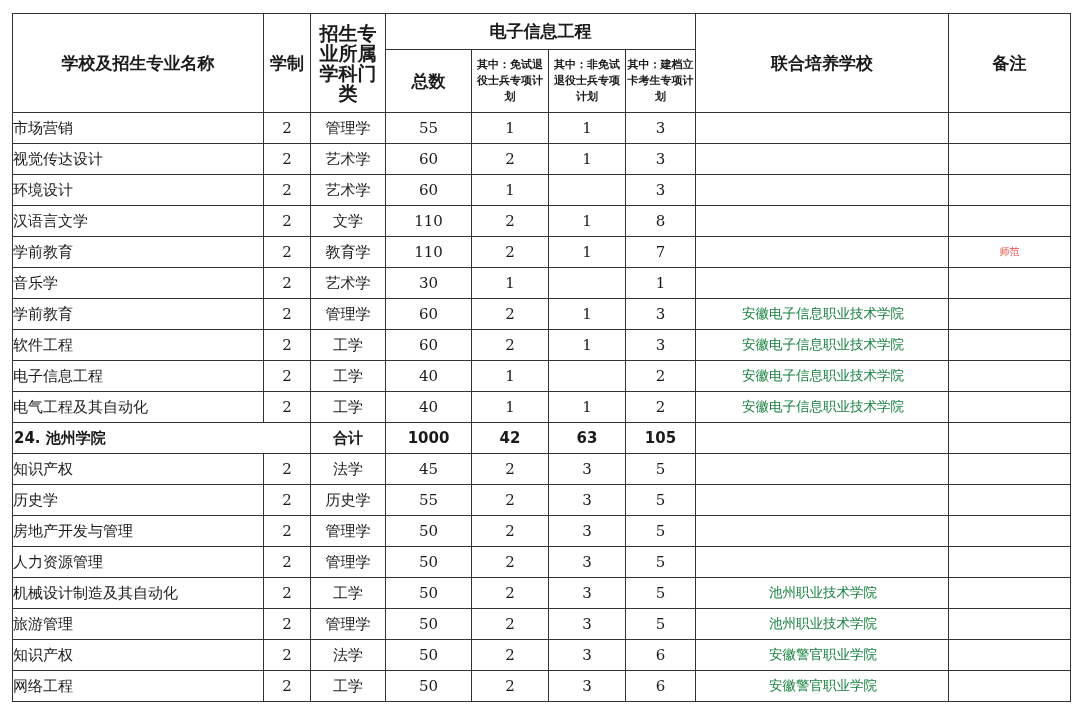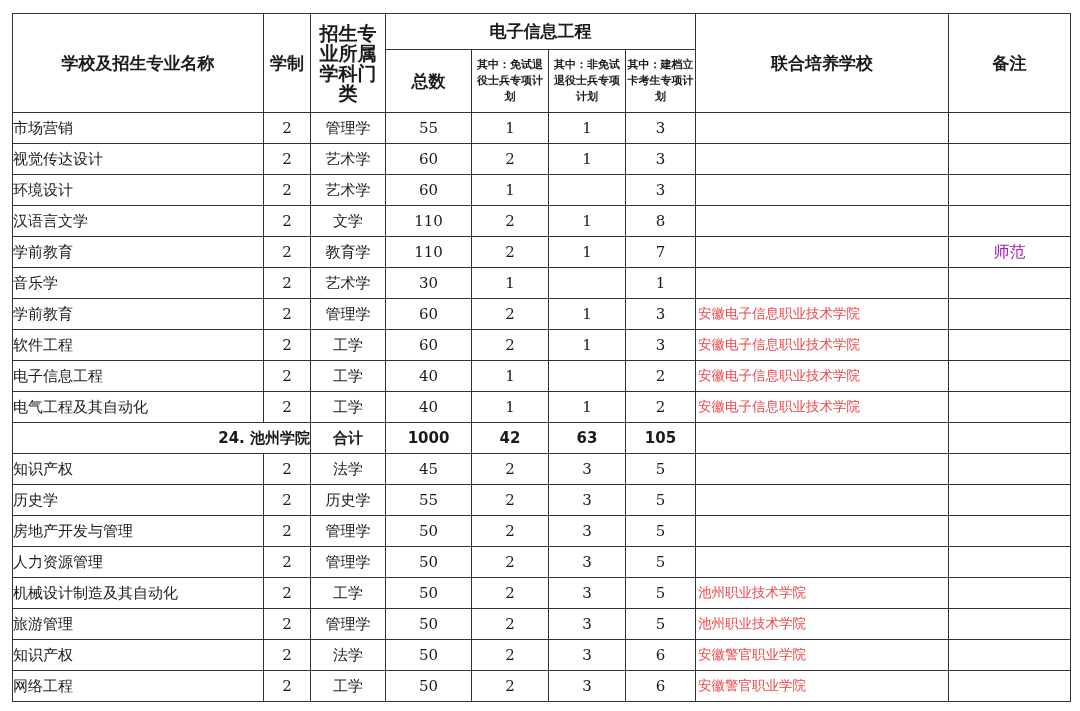--- a/index.html
+++ b/index.html
@@ -6,24 +6,24 @@
   body { width: 1080px; height: 711px; overflow: hidden; position: relative;
          font-family: "DejaVu Serif", "Liberation Serif", serif; color: #1a1a1a; }
   table { position: absolute; left: 12px; top: 13px; border-collapse: collapse; table-layout: fixed; }
   td, th { border: 1px solid #333; padding: 0; text-align: center; vertical-align: middle; font-weight: normal; font-size: 15px; line-height: 1; overflow: hidden; white-space: nowrap; }
   th { font-family: "DejaVu Sans", "Liberation Sans", sans-serif; font-weight: bold; }
   th.big { font-size: 17px; }
   th.mid { font-size: 19px; line-height: 20px; white-space: normal; }
   th.small { font-size: 11px; line-height: 16px; white-space: normal; }
   tr.body-row td { height: 30px; }
   td.name { text-align: left; }
-  td.partner { text-align: left; padding-left: 2px; font-size: 13.5px; color: #ef4444; }
-  td.note { font-size: 16px; color: #a21caf; }
+  td.partner { text-align: center; padding-left: 2px; font-size: 13.5px; color: #15803d; }
+  td.note { font-size: 10px; color: #ef4444; }
   tr.school-row td { font-family: "DejaVu Sans", "Liberation Sans", sans-serif; font-weight: bold; font-size: 15px; }
-  tr.school-row td.school-name { text-align: right; padding-left: 1px; }
+  tr.school-row td.school-name { text-align: left; padding-left: 1px; }
   .head1 { height: 36px; }
   .head2 { height: 63px; }
 </style>
 </head>
 <body>
 
 <table>
   <colgroup>
     <col style="width:251px">
       <col style="width:47px">

